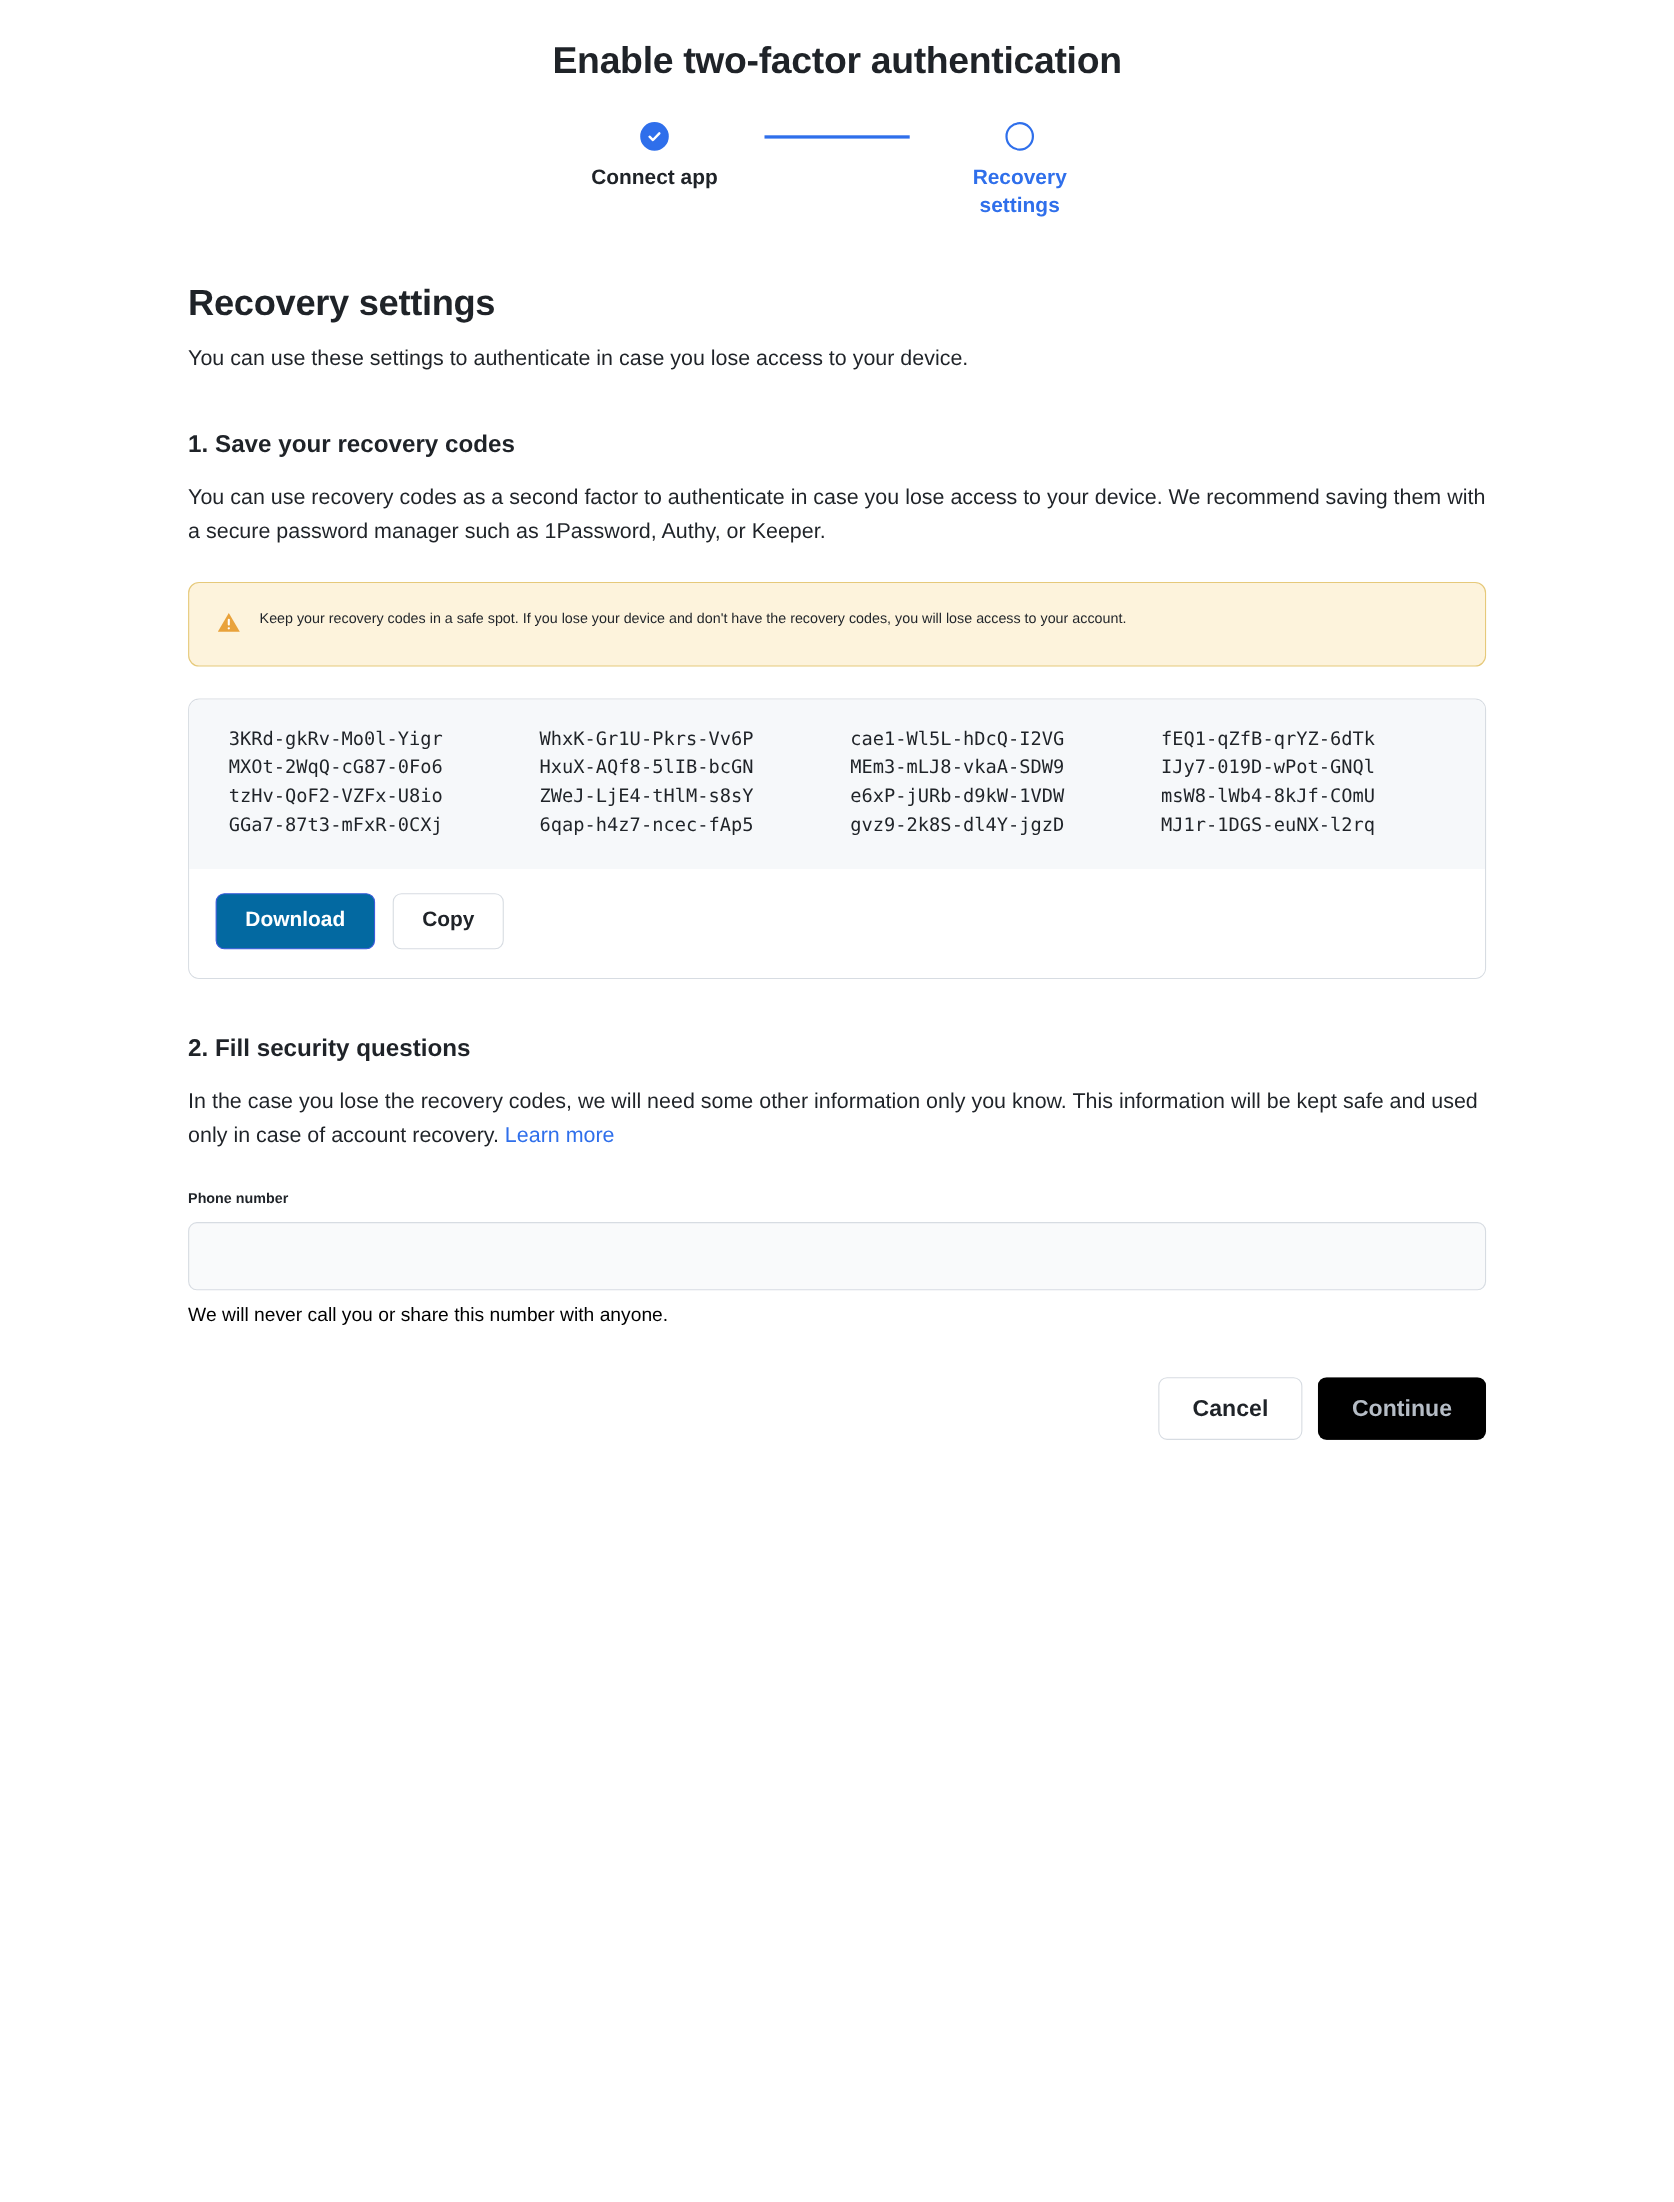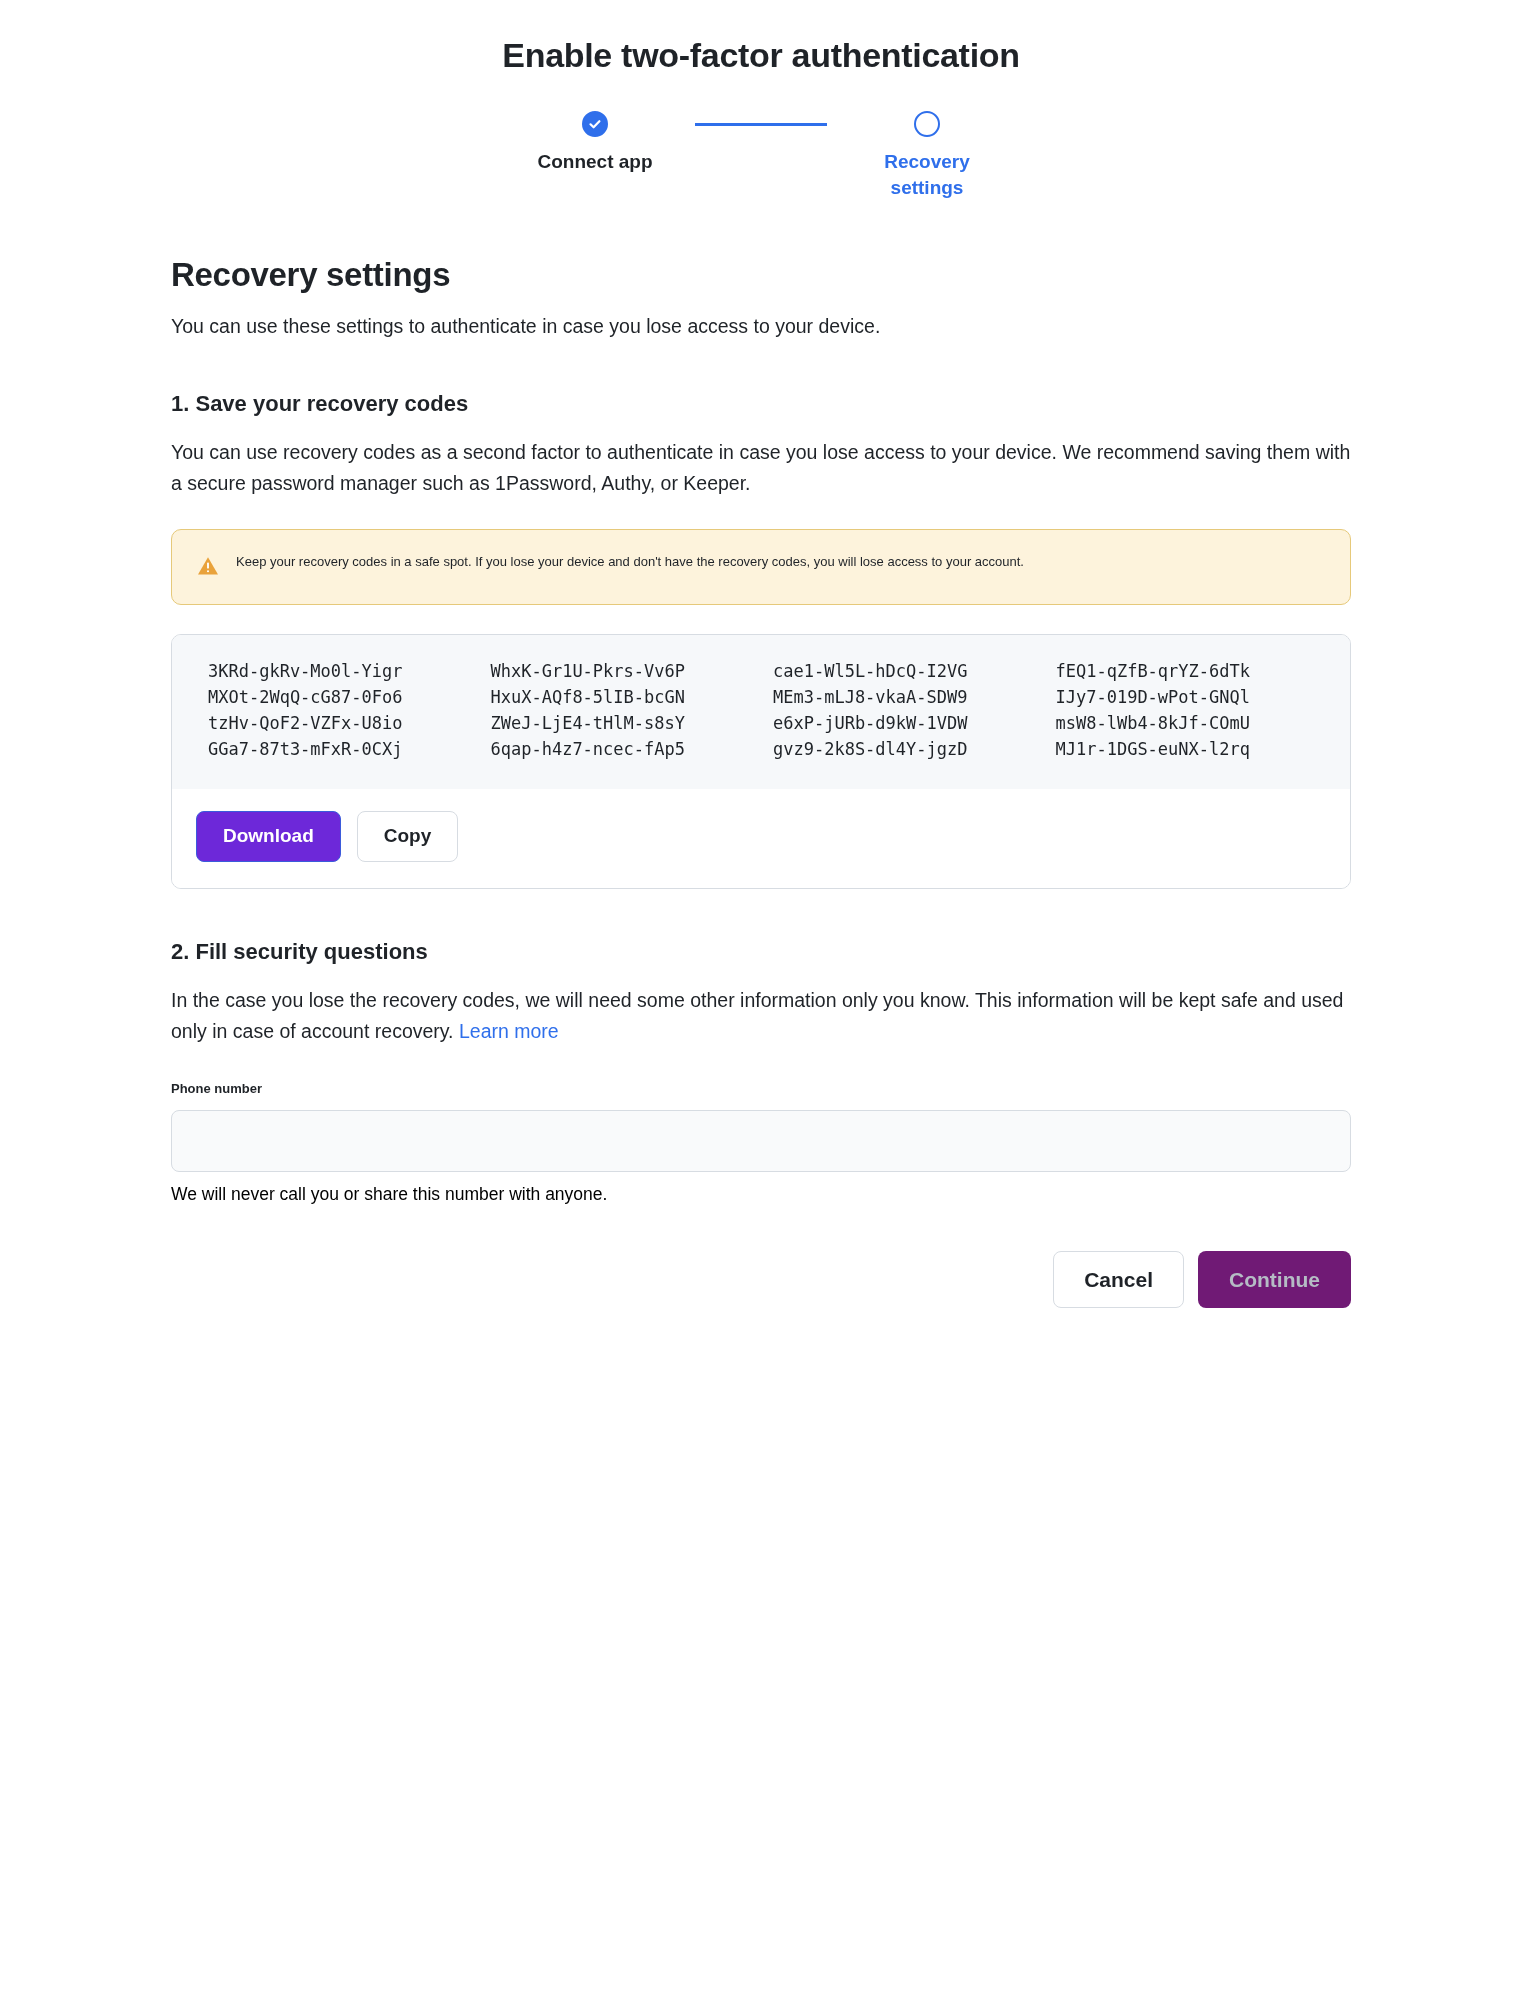--- a/index.html
+++ b/index.html
@@ -164,31 +164,31 @@
     font-family: "Liberation Sans", sans-serif;
     font-size: 19px;
     font-weight: 700;
     border-radius: 8px;
     padding: 14px 26px;
     cursor: pointer;
     border: 1px solid transparent;
     line-height: 1.1;
   }
   .btn-primary {
-    background: #6d28d9;
+    background: #0369a1;
     color: #ffffff;
     border-color: #3b5bdb;
   }
   .btn-default {
     background: #ffffff;
     color: #1f2328;
     border-color: #d7dce2;
   }
   .btn-disabled {
-    background: #701a75;
+    background: #000000;
     color: #b5bcc5;
     border-color: transparent;
     cursor: default;
   }
   
   .field { margin-top: 34px; }
   .field-label {
     font-size: 13px;
     font-weight: 700;
     display: block;

